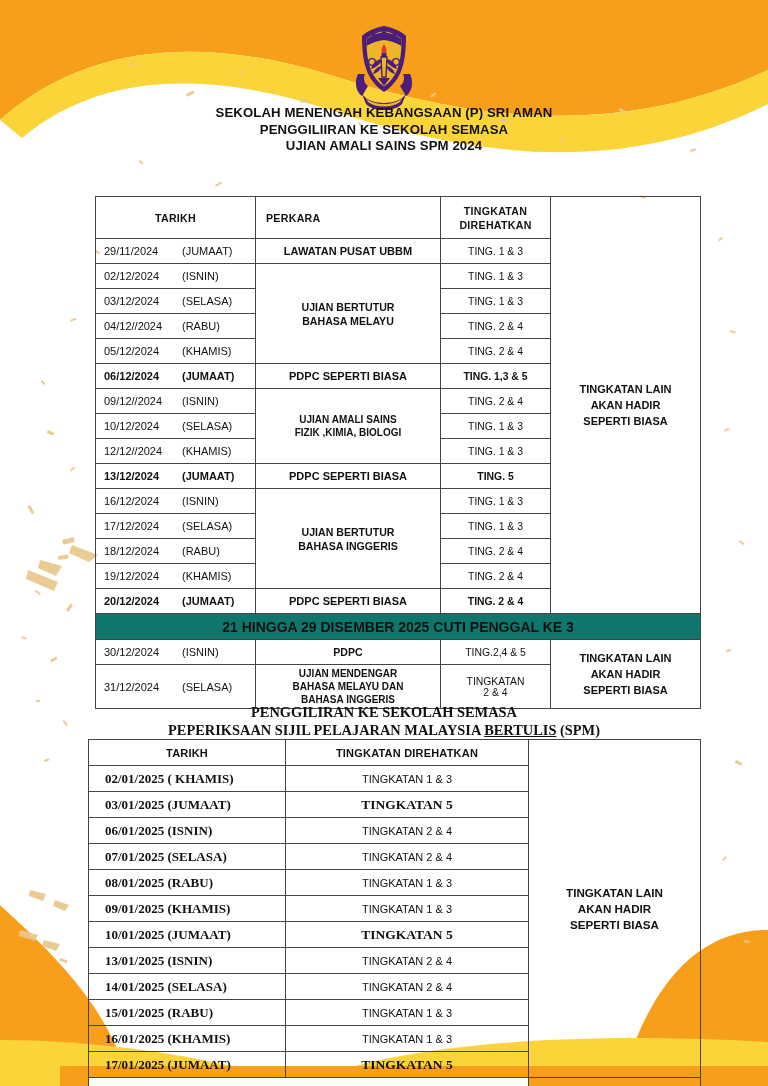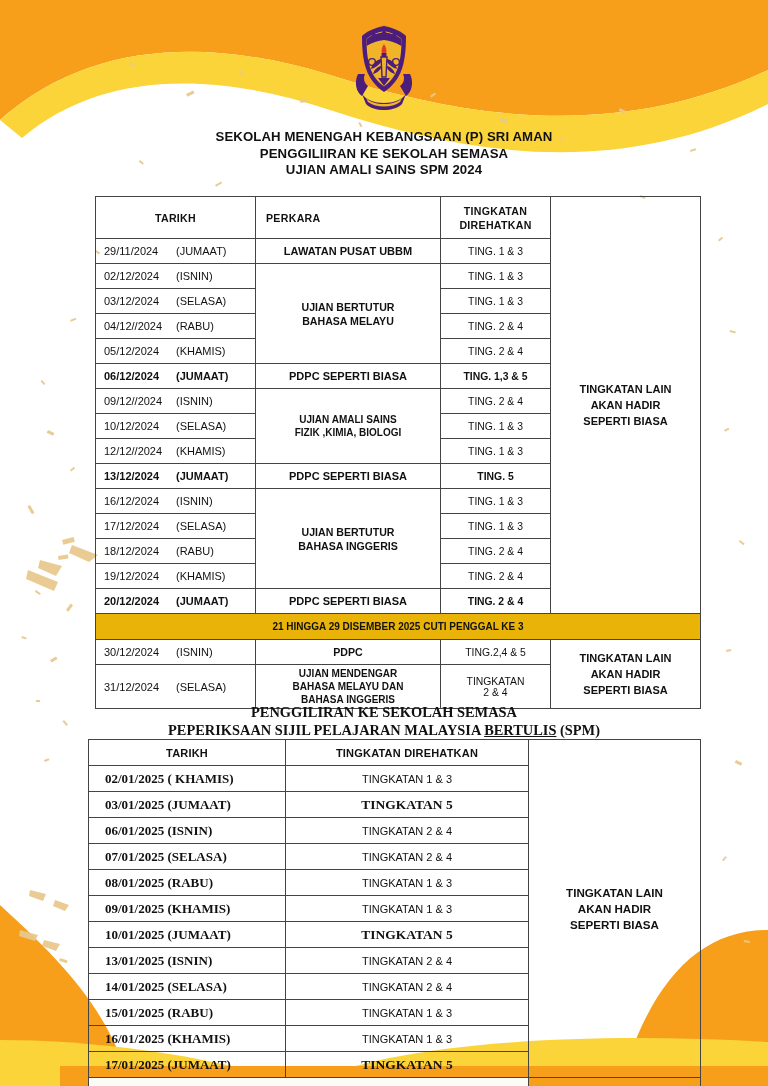--- a/index.html
+++ b/index.html
@@ -20,21 +20,21 @@
 
   
   .logo-wrap {
     position:absolute; left:50%; top:22px;
     transform:translateX(-50%);
     width:64px; height:92px;
   }
 
   
   .heading {
-    position:absolute; top:129px; left:0; right:0;
+    position:absolute; top:105px; left:0; right:0;
     text-align:center;
     font-weight:bold;
     font-size:13.2px;
     line-height:16.6px;
     letter-spacing:0.1px;
     color:#111;
   }
   .heading div { white-space:nowrap; }
 
   
@@ -55,32 +55,32 @@
     height:42px;
   }
   .t1 th.h-date { text-align:center; }
   .t1 th.h-item { text-align:left; padding-left:10px;margin-top:9px; }
   .t1 th.h-ting { text-align:center; line-height:14px; }
 
   .t1 td.date {
     font-size:11px; padding-left:8px;
   }
   .t1 td.date .d { display:inline-block; min-width:72px; }
-  .t1 td.date .day { margin-left:0; }
+  .t1 td.date .day { margin-left:6px; }
   .t1 td.item { text-align:center; font-size:10.6px; line-height:14px;font-weight:bold; }
   .t1 td.item.bold { font-weight:bold; font-size:11px; }
   .t1 td.ting { text-align:center; font-size:10.4px; }
   .t1 td.ting.bold { font-weight:bold; }
   .t1 td.bolddate { font-weight:bold; }
   .t1 td.note {
     text-align:center; font-weight:bold; font-size:11px; line-height:16px;
   }
   .t1 td.holiday {
-    text-align:center; font-weight:bold; font-size:10px; height:26px;
-    background:#eab308;
+    text-align:center; font-weight:bold; font-size:14px; height:26px;
+    background:#0f766e;
   }
   .t1 td.tall { height:44px; }
   .t1 td.item.small { font-size:10px; line-height:13px; }
 
   
   .t2-title {
     position:absolute; top:703px; left:0; right:0;
     text-align:center;
     font-family:"Liberation Serif", serif;
     font-weight:bold;

